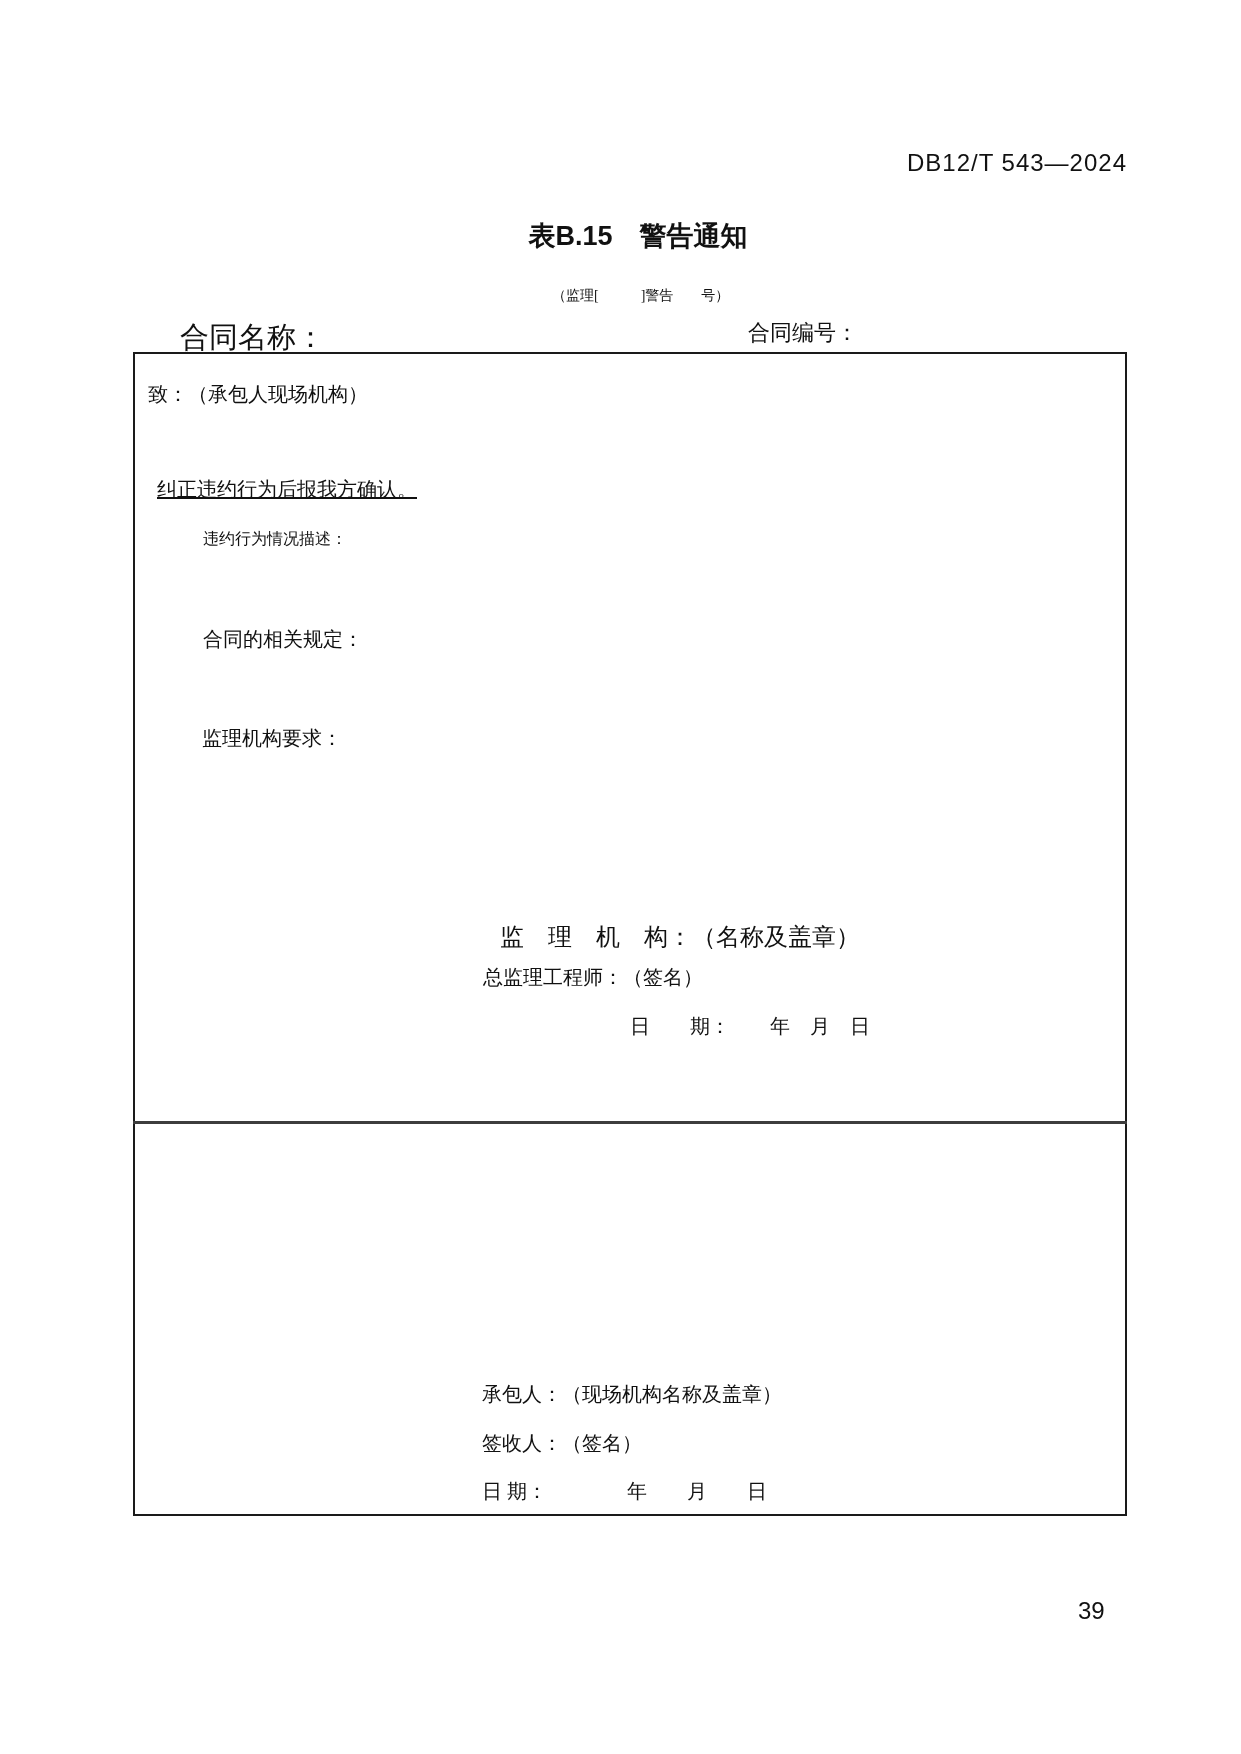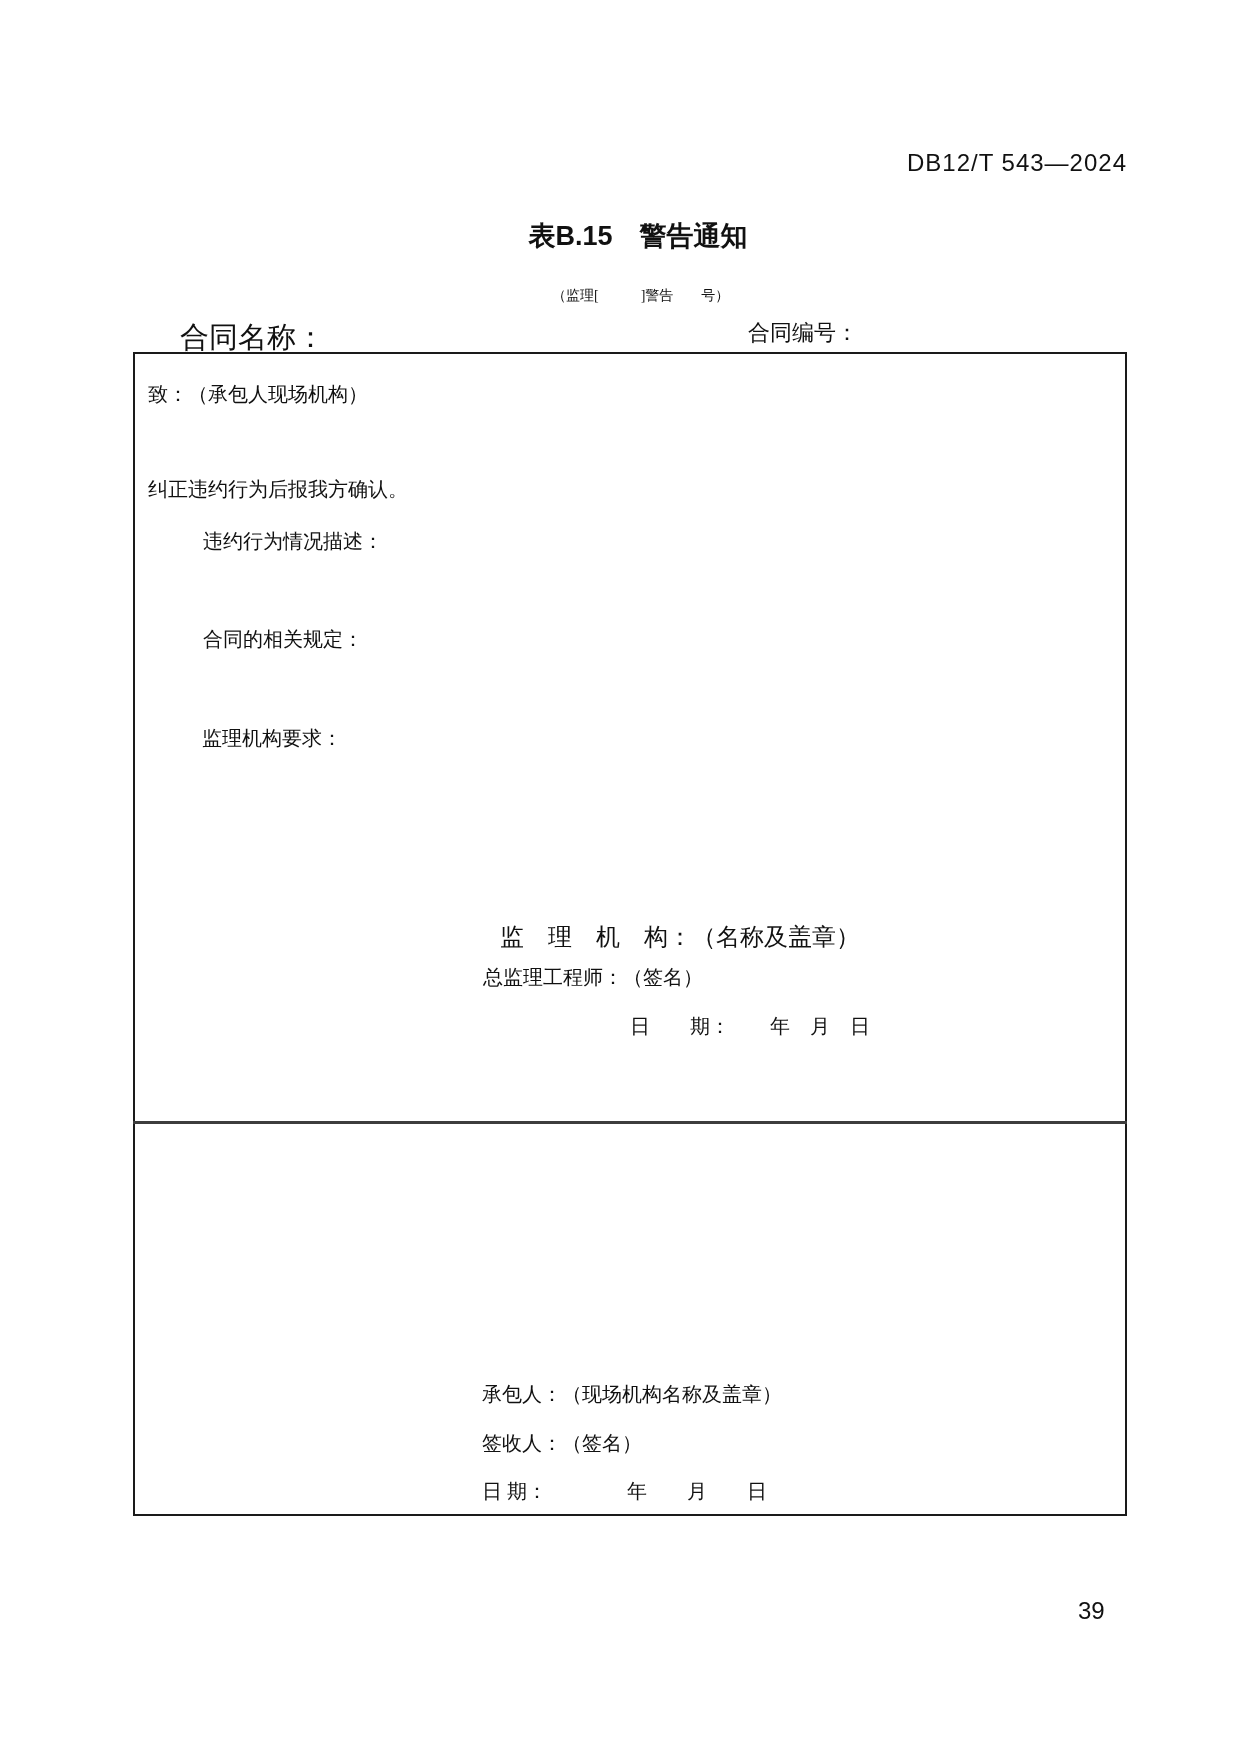--- a/index.html
+++ b/index.html
@@ -46,23 +46,23 @@
   <div class="line" style="left:510px; top:287px; font-size:14px;margin-left:42px;">（监理[　　　]警告　　号）</div>
 
   <div class="line" style="left:180px; top:319px; font-size:29px;">合同名称：</div>
   <div class="line" style="left:748px; top:319px; font-size:22px;">合同编号：</div>
 
   <div class="box"></div>
 
   <div class="line" style="left:148px; top:382px; font-size:20px;">致：（承包人现场机构）</div>
 
 
-  <div class="line" style="left:148px; top:477px; font-size:20px;">纠正违约行为后报我方确认。</div>
+  <div class="line" style="left:157px; top:477px; font-size:20px;text-decoration:underline;">纠正违约行为后报我方确认。</div>
 
-  <div class="line" style="left:203px; top:529px; font-size:20px;">违约行为情况描述：</div>
+  <div class="line" style="left:203px; top:529px; font-size:16px;">违约行为情况描述：</div>
 
   <div class="line" style="left:203px; top:627px; font-size:20px;">合同的相关规定：</div>
 
   <div class="line" style="left:202px; top:726px; font-size:20px;">监理机构要求：</div>
 
   <div class="line" style="left:500px; top:922px; font-size:24px;">监　理　机　构：（名称及盖章）</div>
 
   <div class="line" style="left:483px; top:965px; font-size:20px;">总监理工程师：（签名）</div>
 
   <div class="line" style="left:630px; top:1014px; font-size:20px;">日　　期：　　年　月　日</div>

